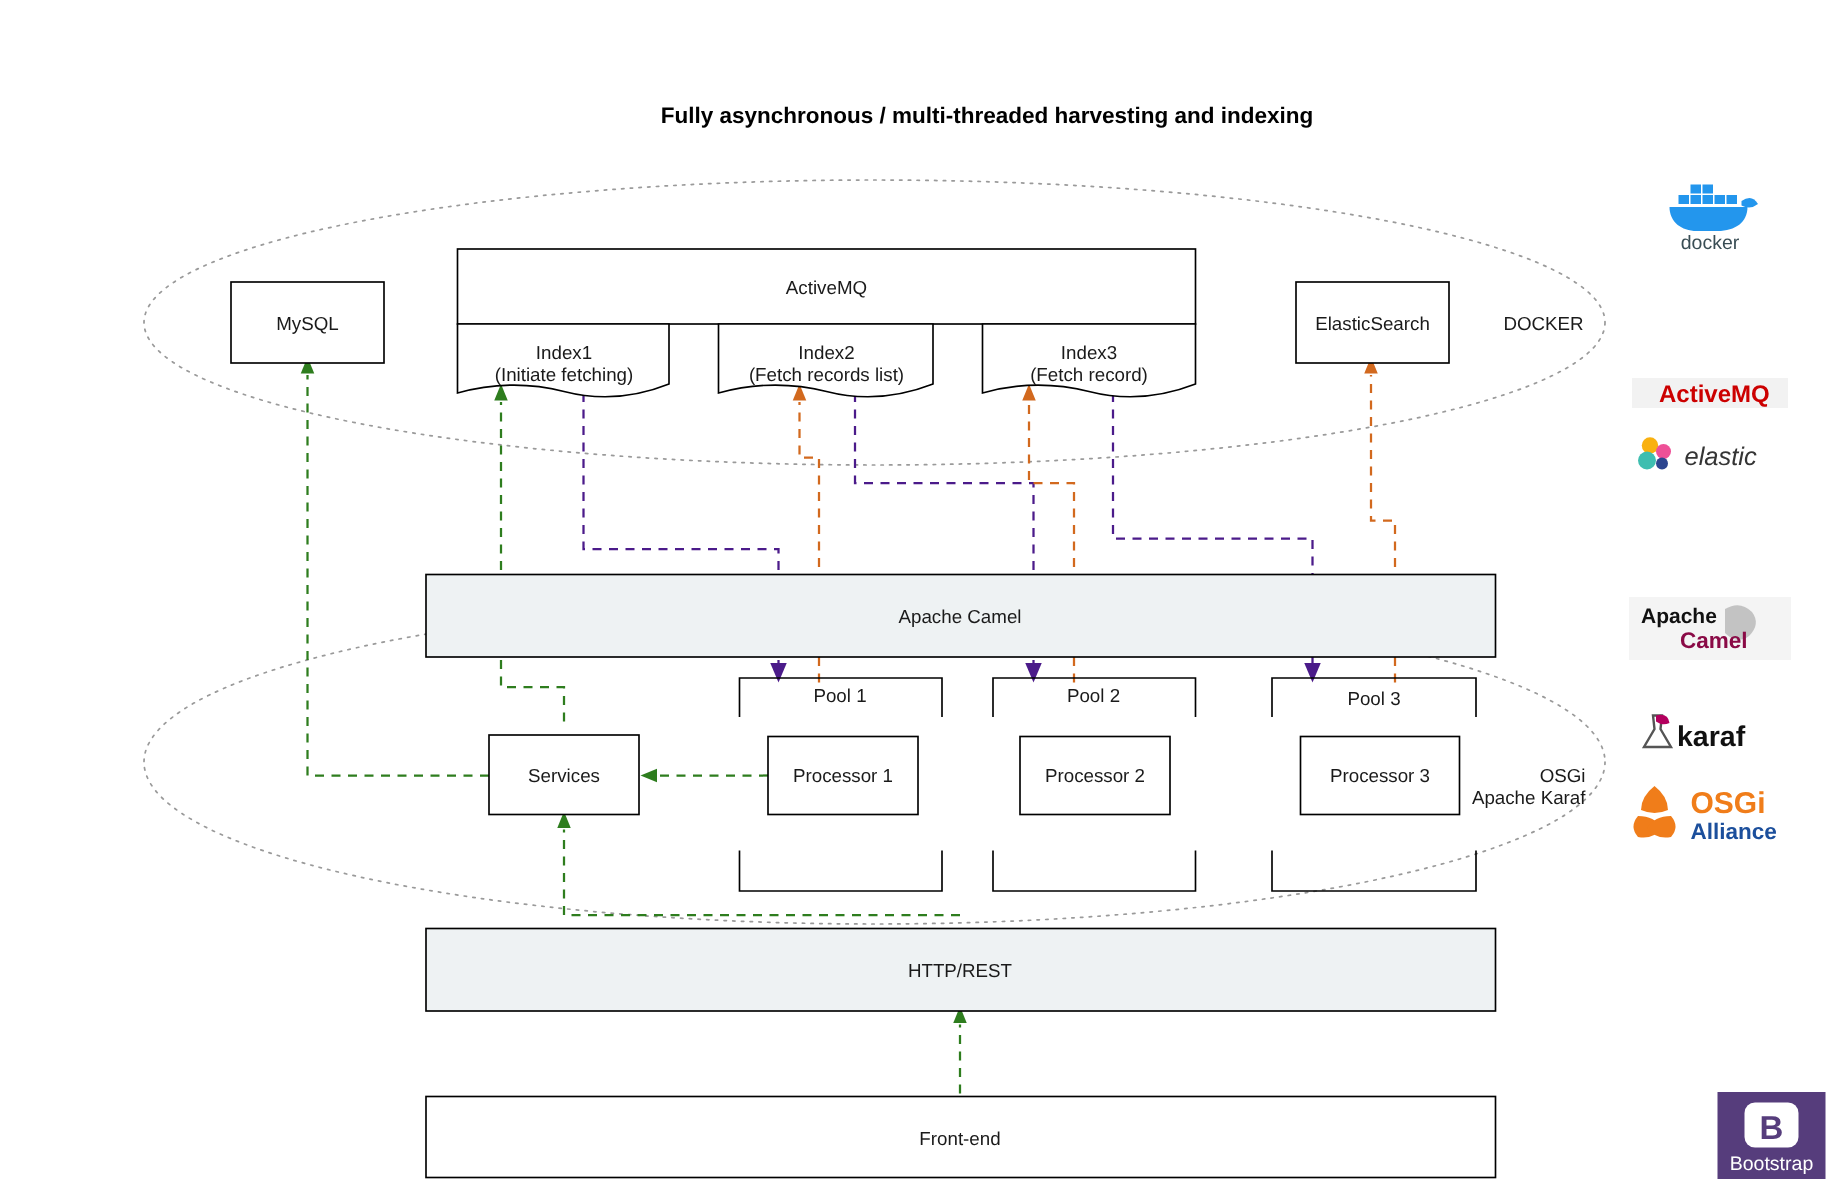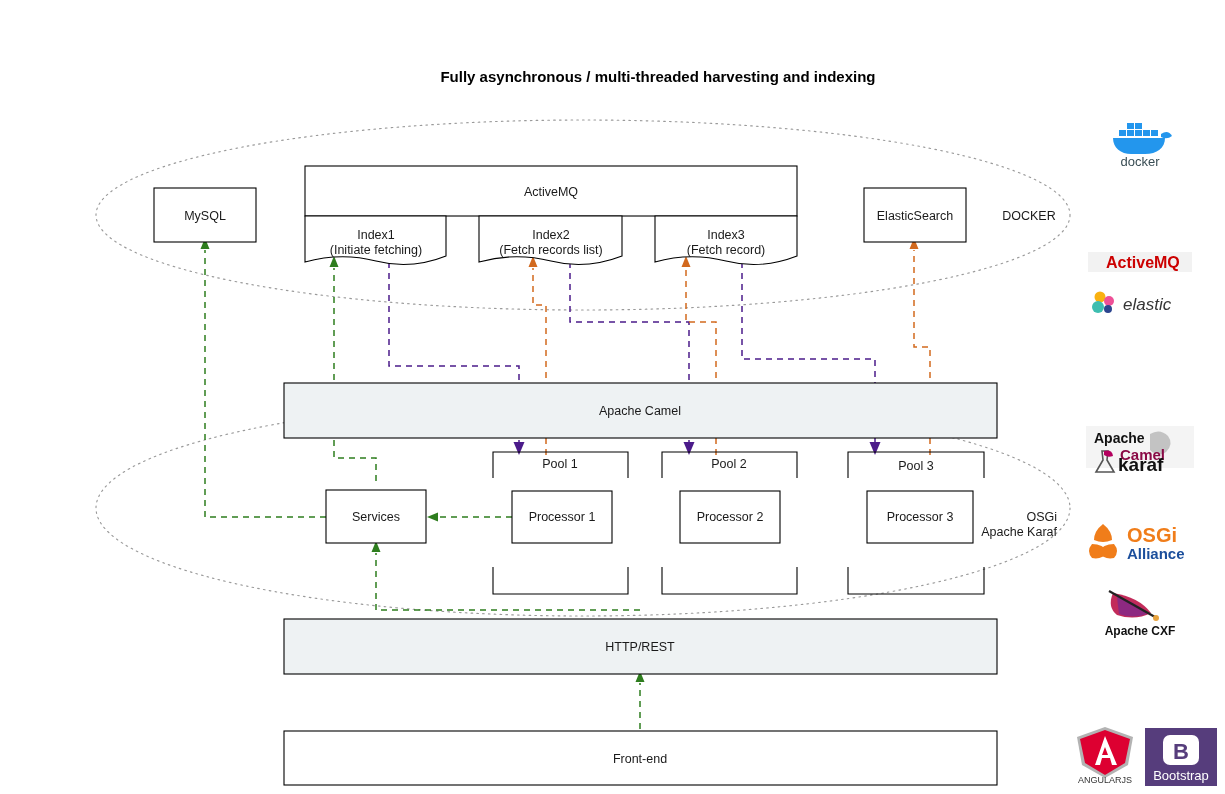--- a/index.html
+++ b/index.html
@@ -187,67 +187,50 @@
   <div class="logo" style="top:288px;font-style:italic;">
     <svg width="120" height="28" viewBox="0 0 120 28">
       <circle cx="20" cy="9" r="5.5" fill="#f9b110"></circle>
       <circle cx="29" cy="13" r="5" fill="#ee5097"></circle>
       <circle cx="18" cy="19" r="6" fill="#3ebeb0"></circle>
       <circle cx="28" cy="21" r="4" fill="#2c458f"></circle>
       <text x="43" y="22" font-size="17" fill="#353535" font-family="Liberation Sans, sans-serif">elastic</text>
     </svg>
   </div>
 
-  <div class="logo" style="top:424px;">
+  <div class="logo" style="top:396px;">
     <svg width="120" height="46" viewBox="0 0 120 46">
       <rect x="6" y="2" width="108" height="42" fill="#f4f4f4"></rect>
       <path d="M70 10 q10 -6 18 2 q6 8 -2 16 q-8 6 -16 -2 z" fill="#9a9a9a" opacity="0.55"></path>
       <text x="14" y="19" font-size="14" font-weight="bold" fill="#111" font-family="Liberation Sans, sans-serif">Apache</text>
       <text x="40" y="36" font-size="15" font-weight="bold" fill="#8a0a46" font-family="Liberation Sans, sans-serif">Camel</text>
     </svg>
   </div>
 
-  <div class="logo" style="top:447px;text-align:center;">
+  <div class="logo" style="top:473px;text-align:center;">
     <svg width="120" height="30" viewBox="0 0 120 30">
       <path d="M22 4 l6 0 l-1 9 l7 12 l-18 0 l7 -12 z" fill="none" stroke="#555" stroke-width="1.6"></path>
       <path d="M24 4 q8 -2 9 5 q-5 2 -9 -1 z" fill="#b3005e"></path>
       <text x="38" y="24" font-size="19" font-weight="bold" fill="#111" font-family="Liberation Sans, sans-serif">karaf</text>
     </svg>
   </div>
 
   <div class="logo" style="top:518px;">
     <svg width="130" height="48" viewBox="0 0 130 48">
       <g fill="#f07d1a">
         <path d="M28 6 q9 7 9 16 q-9 4 -18 0 q0 -9 9 -16 z"></path>
         <path d="M17 26 q11 0 16 8 q-6 8 -16 6 q-6 -7 0 -14 z"></path>
         <path d="M39 26 q6 7 0 14 q-10 2 -16 -6 q5 -8 16 -8 z"></path>
       </g>
       <text x="52" y="24" font-size="20" font-weight="bold" fill="#f07d1a" font-family="Liberation Sans, sans-serif">OSGi</text>
       <text x="52" y="41" font-size="15" font-weight="bold" fill="#1c4f9c" font-family="Liberation Sans, sans-serif">Alliance</text>
     </svg>
   </div>
 
-  <div class="logo" style="top:583px;">
-    <svg width="130" height="55" viewBox="0 0 130 55">
-      <path d="M38 10 q26 4 38 20 q-16 8 -34 2 q-10 -8 -4 -22 z" fill="#c22b5a"></path>
-      <path d="M42 14 q22 6 30 17 q-14 5 -28 0 z" fill="#7b2a8f" opacity="0.75"></path>
-      <path d="M34 8 L 80 34" stroke="#222" stroke-width="2.2" fill="none"></path>
-      <circle cx="81" cy="35" r="3" fill="#e8a33d"></circle>
-      <text x="65" y="52" text-anchor="middle" font-size="12" font-weight="bold" fill="#111" font-family="Liberation Sans, sans-serif">Apache CXF</text>
-    </svg>
-  </div>
-
-  <div class="logo" style="top:723px;left:0;width:80px;">
-    <svg width="80" height="62" viewBox="0 0 80 62">
-      <path d="M40 4 L68 14 L63 42 L40 55 L17 42 L12 14 Z" fill="#b3b3b3"></path>
-      <path d="M40 7 L65 16 L60 40 L40 52 L20 40 L15 16 Z" fill="#dd0031"></path>
-      <path d="M40 13 L30 42 h5 l2 -7 h8 l2 7 h5 z M40 24 l3 8 h-6 z" fill="#fff"></path>
-      <text x="40" y="60" text-anchor="middle" font-size="9" fill="#333" font-family="Liberation Sans, sans-serif">ANGULARJS</text>
-    </svg>
-  </div>
+
 
   <div class="logo" style="top:726px;left:75px;width:82px;">
     <svg width="80" height="62" viewBox="0 0 80 62">
       <rect x="4" y="2" width="72" height="58" fill="#563d7c"></rect>
       <rect x="22" y="9" width="36" height="30" rx="7" fill="#fff"></rect>
       <text x="40" y="33" text-anchor="middle" font-size="22" font-weight="bold" fill="#563d7c" font-family="Liberation Sans, sans-serif">B</text>
       <text x="40" y="54" text-anchor="middle" font-size="13" fill="#fff" font-family="Liberation Sans, sans-serif">Bootstrap</text>
     </svg>
   </div>
 

